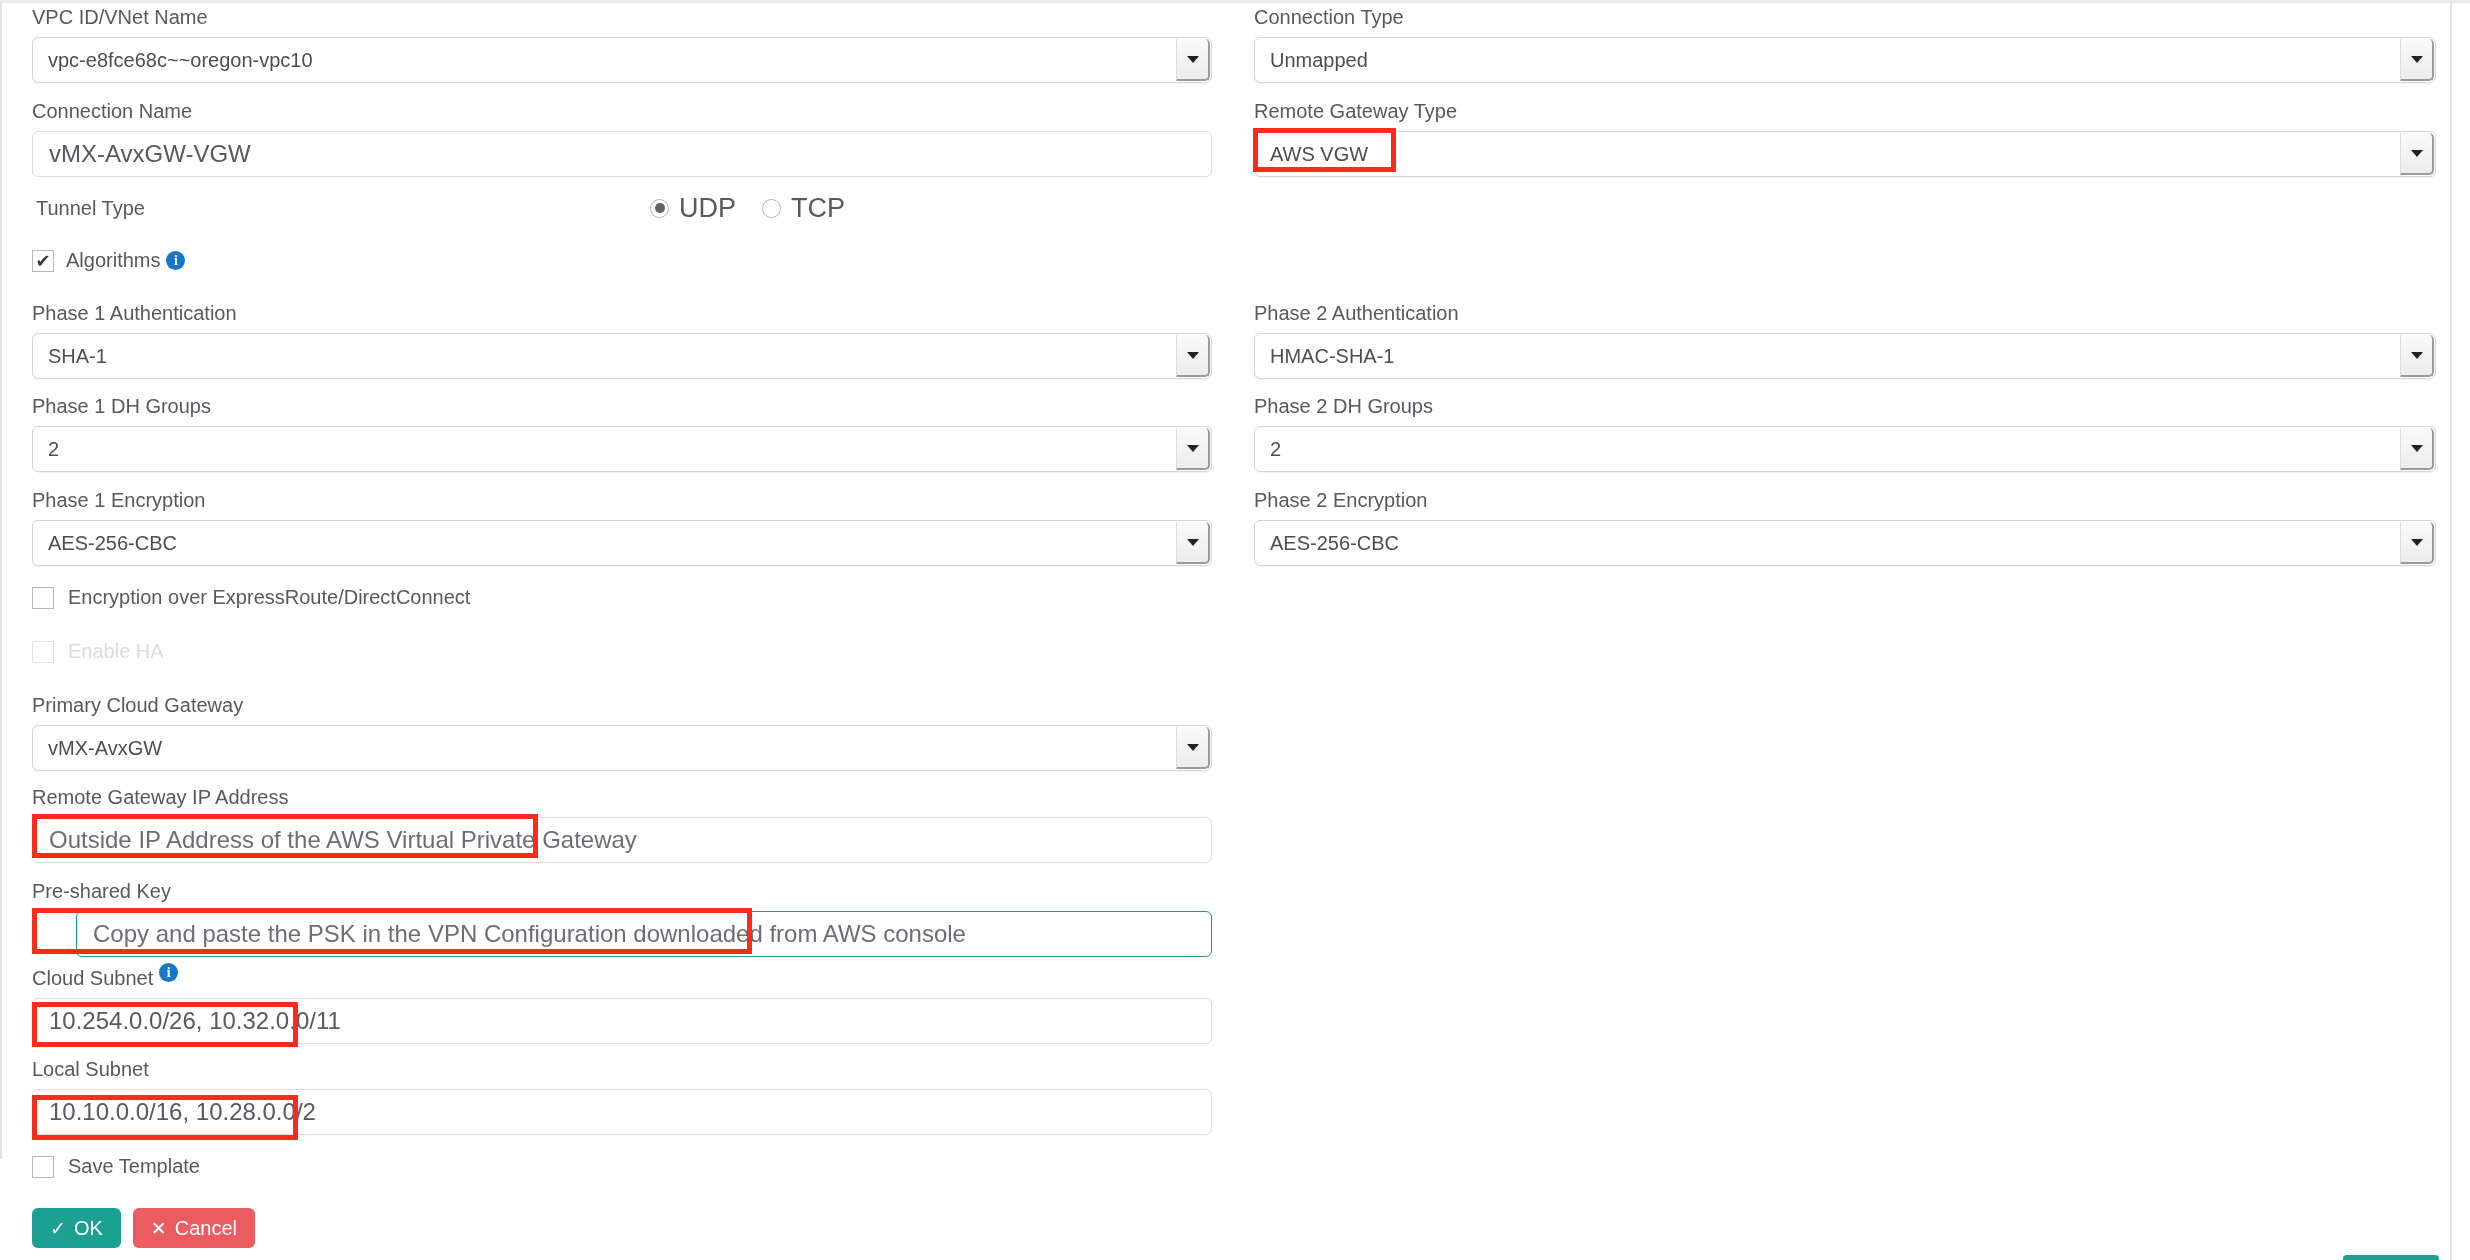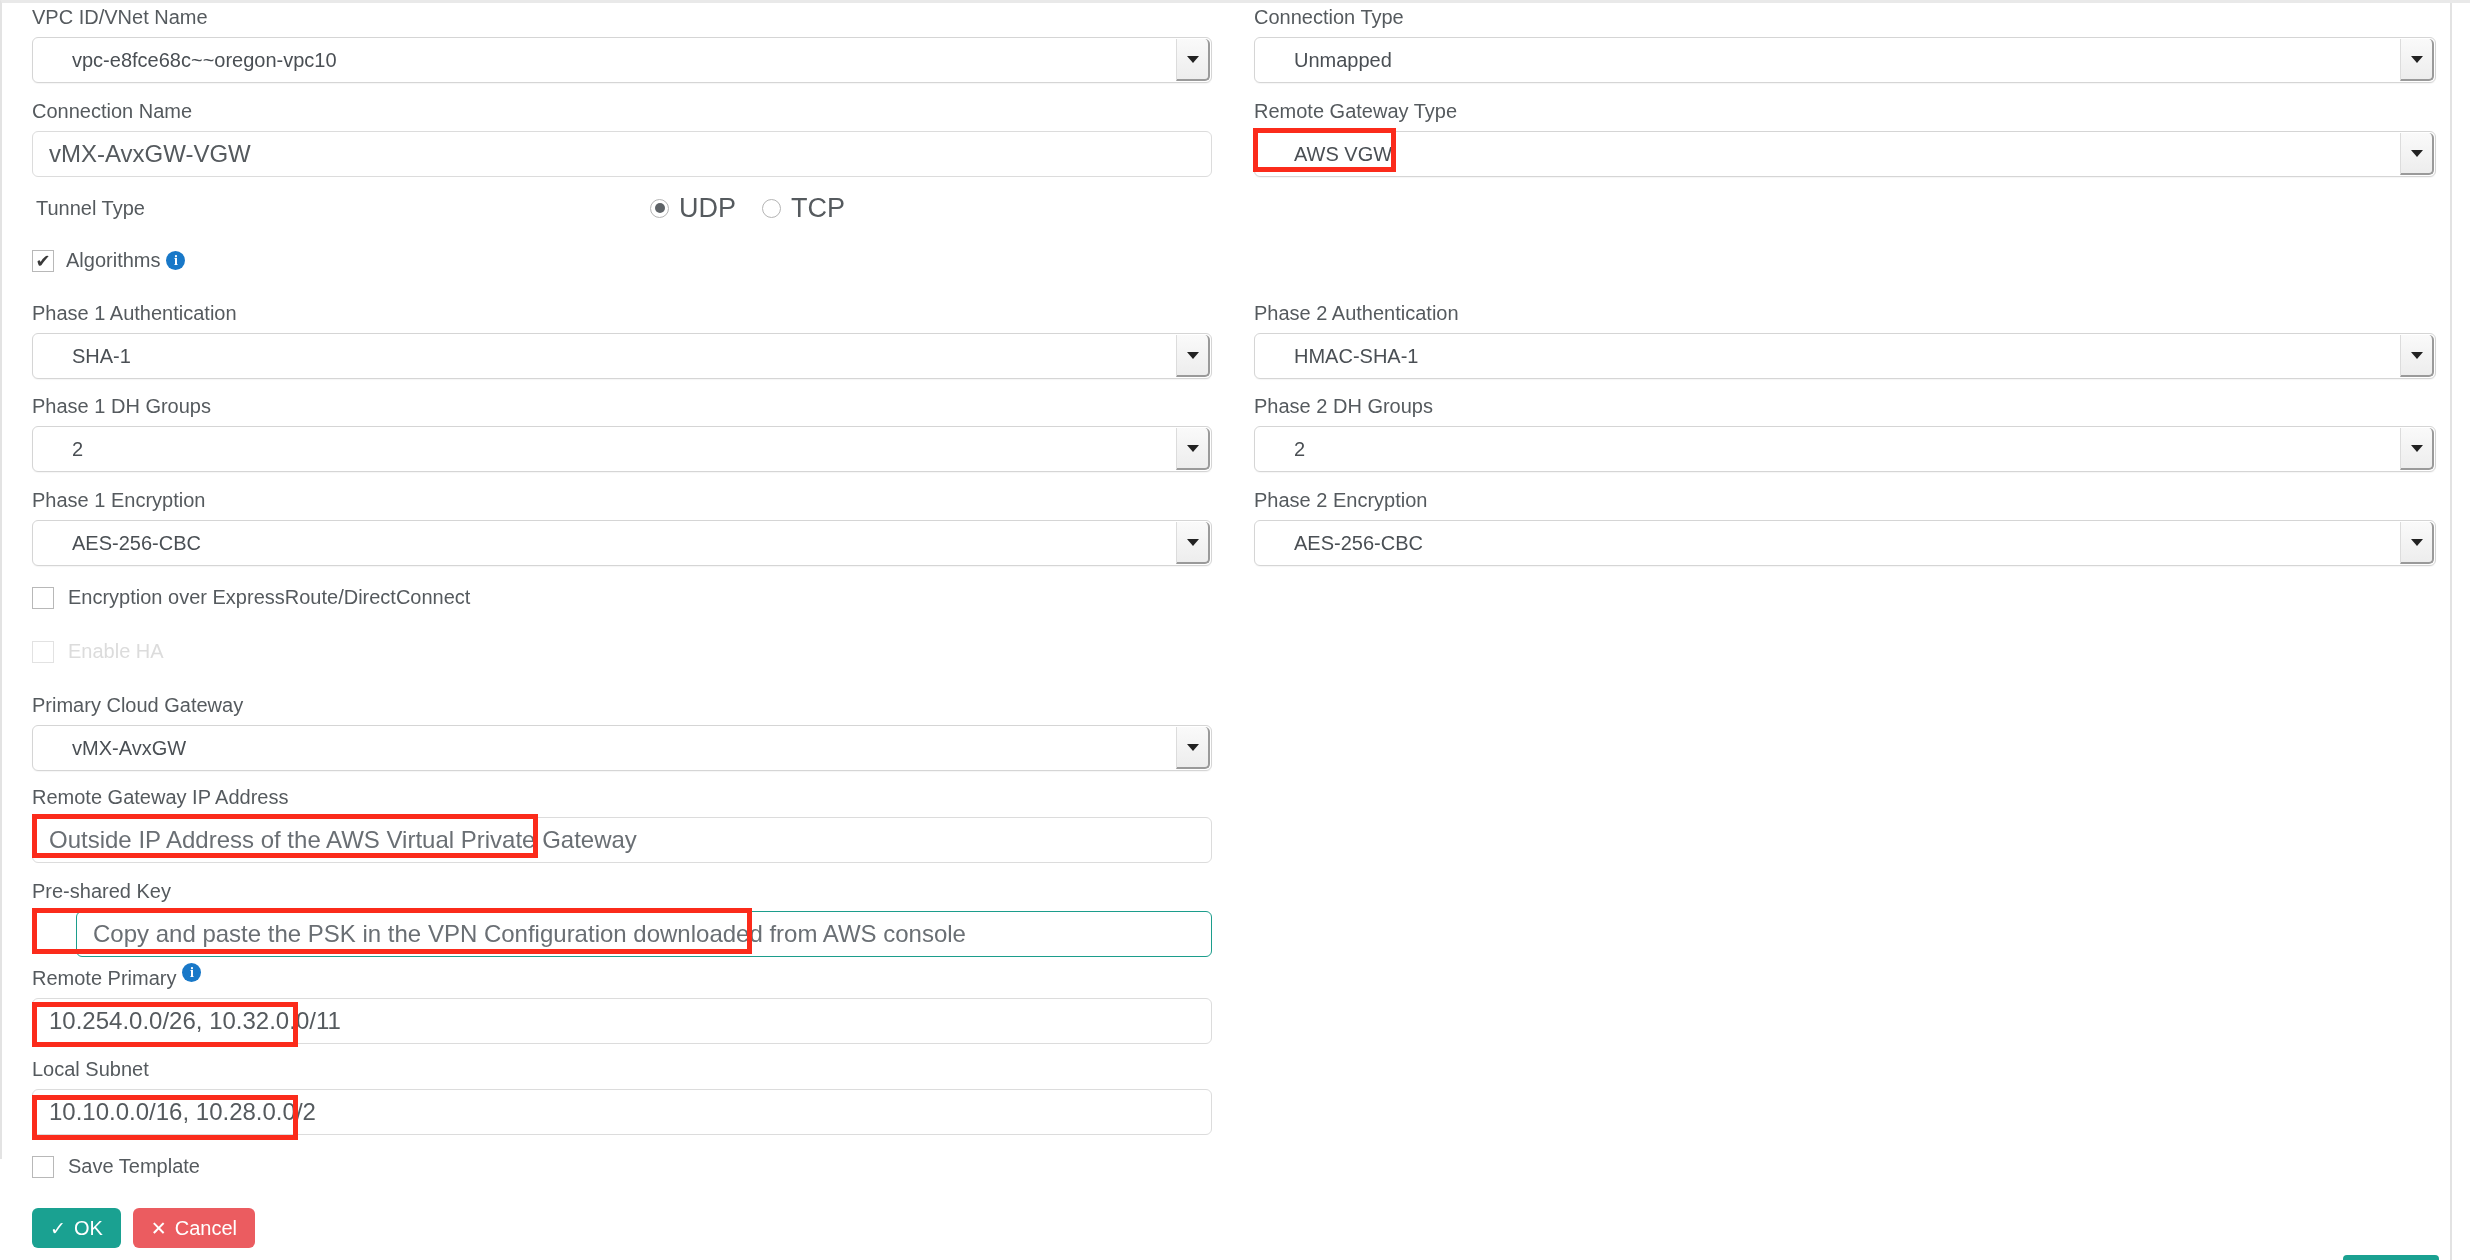--- a/index.html
+++ b/index.html
@@ -50,21 +50,21 @@
     border: 1px solid #d5d5d5;
     border-radius: 6px;
     background: #ffffff;
     display: flex;
     align-items: center;
     padding-left: 15px;
     font-size: 20px;
     color: #4a4f54;
     box-shadow: 0 1px 1px rgba(0,0,0,0.04);
   }
-  .select .val { white-space: nowrap; overflow: hidden; margin-left: 24px; }
+  .select .val { white-space: nowrap; overflow: hidden; }
   .select .arrow-box {
     position: absolute;
     right: 1px; top: 1px; bottom: 1px;
     width: 34px;
     background: linear-gradient(#fafafa,#ededed);
     border-left: 1px solid #dcdcdc;
     border-radius: 0 5px 5px 0;
     border-right: 2px solid #9a9a9a;
     border-bottom: 2px solid #9a9a9a;
     display: flex; align-items: center; justify-content: center;
@@ -265,21 +265,21 @@
       <div class="tinput placeholder">Outside IP Address of the AWS Virtual Private Gateway</div>
     </div>
 
     <div class="field" style="top:876px; left:0; width:1180px;">
       <div class="label">Pre-shared Key</div>
       <div class="tinput focused placeholder">Copy and paste the PSK in the VPN Configuration downloaded from AWS console</div>
     </div>
 
     <div class="field" style="top:960px; left:0; width:1180px;">
       <div class="label">
-        <span>Remote Primary</span><span class="info-icon">i</span>
+        <span>Cloud Subnet</span><span class="info-icon">i</span>
       </div>
       <div class="tinput">10.254.0.0/26, 10.32.0.0/11</div>
     </div>
 
     <div class="field" style="top:1054px; left:0; width:1180px;">
       <div class="label">Local Subnet</div>
       <div class="tinput">10.10.0.0/16, 10.28.0.0/2</div>
     </div>
 
     <div class="field cb-row" style="top:1152px; left:0; width:400px;">

